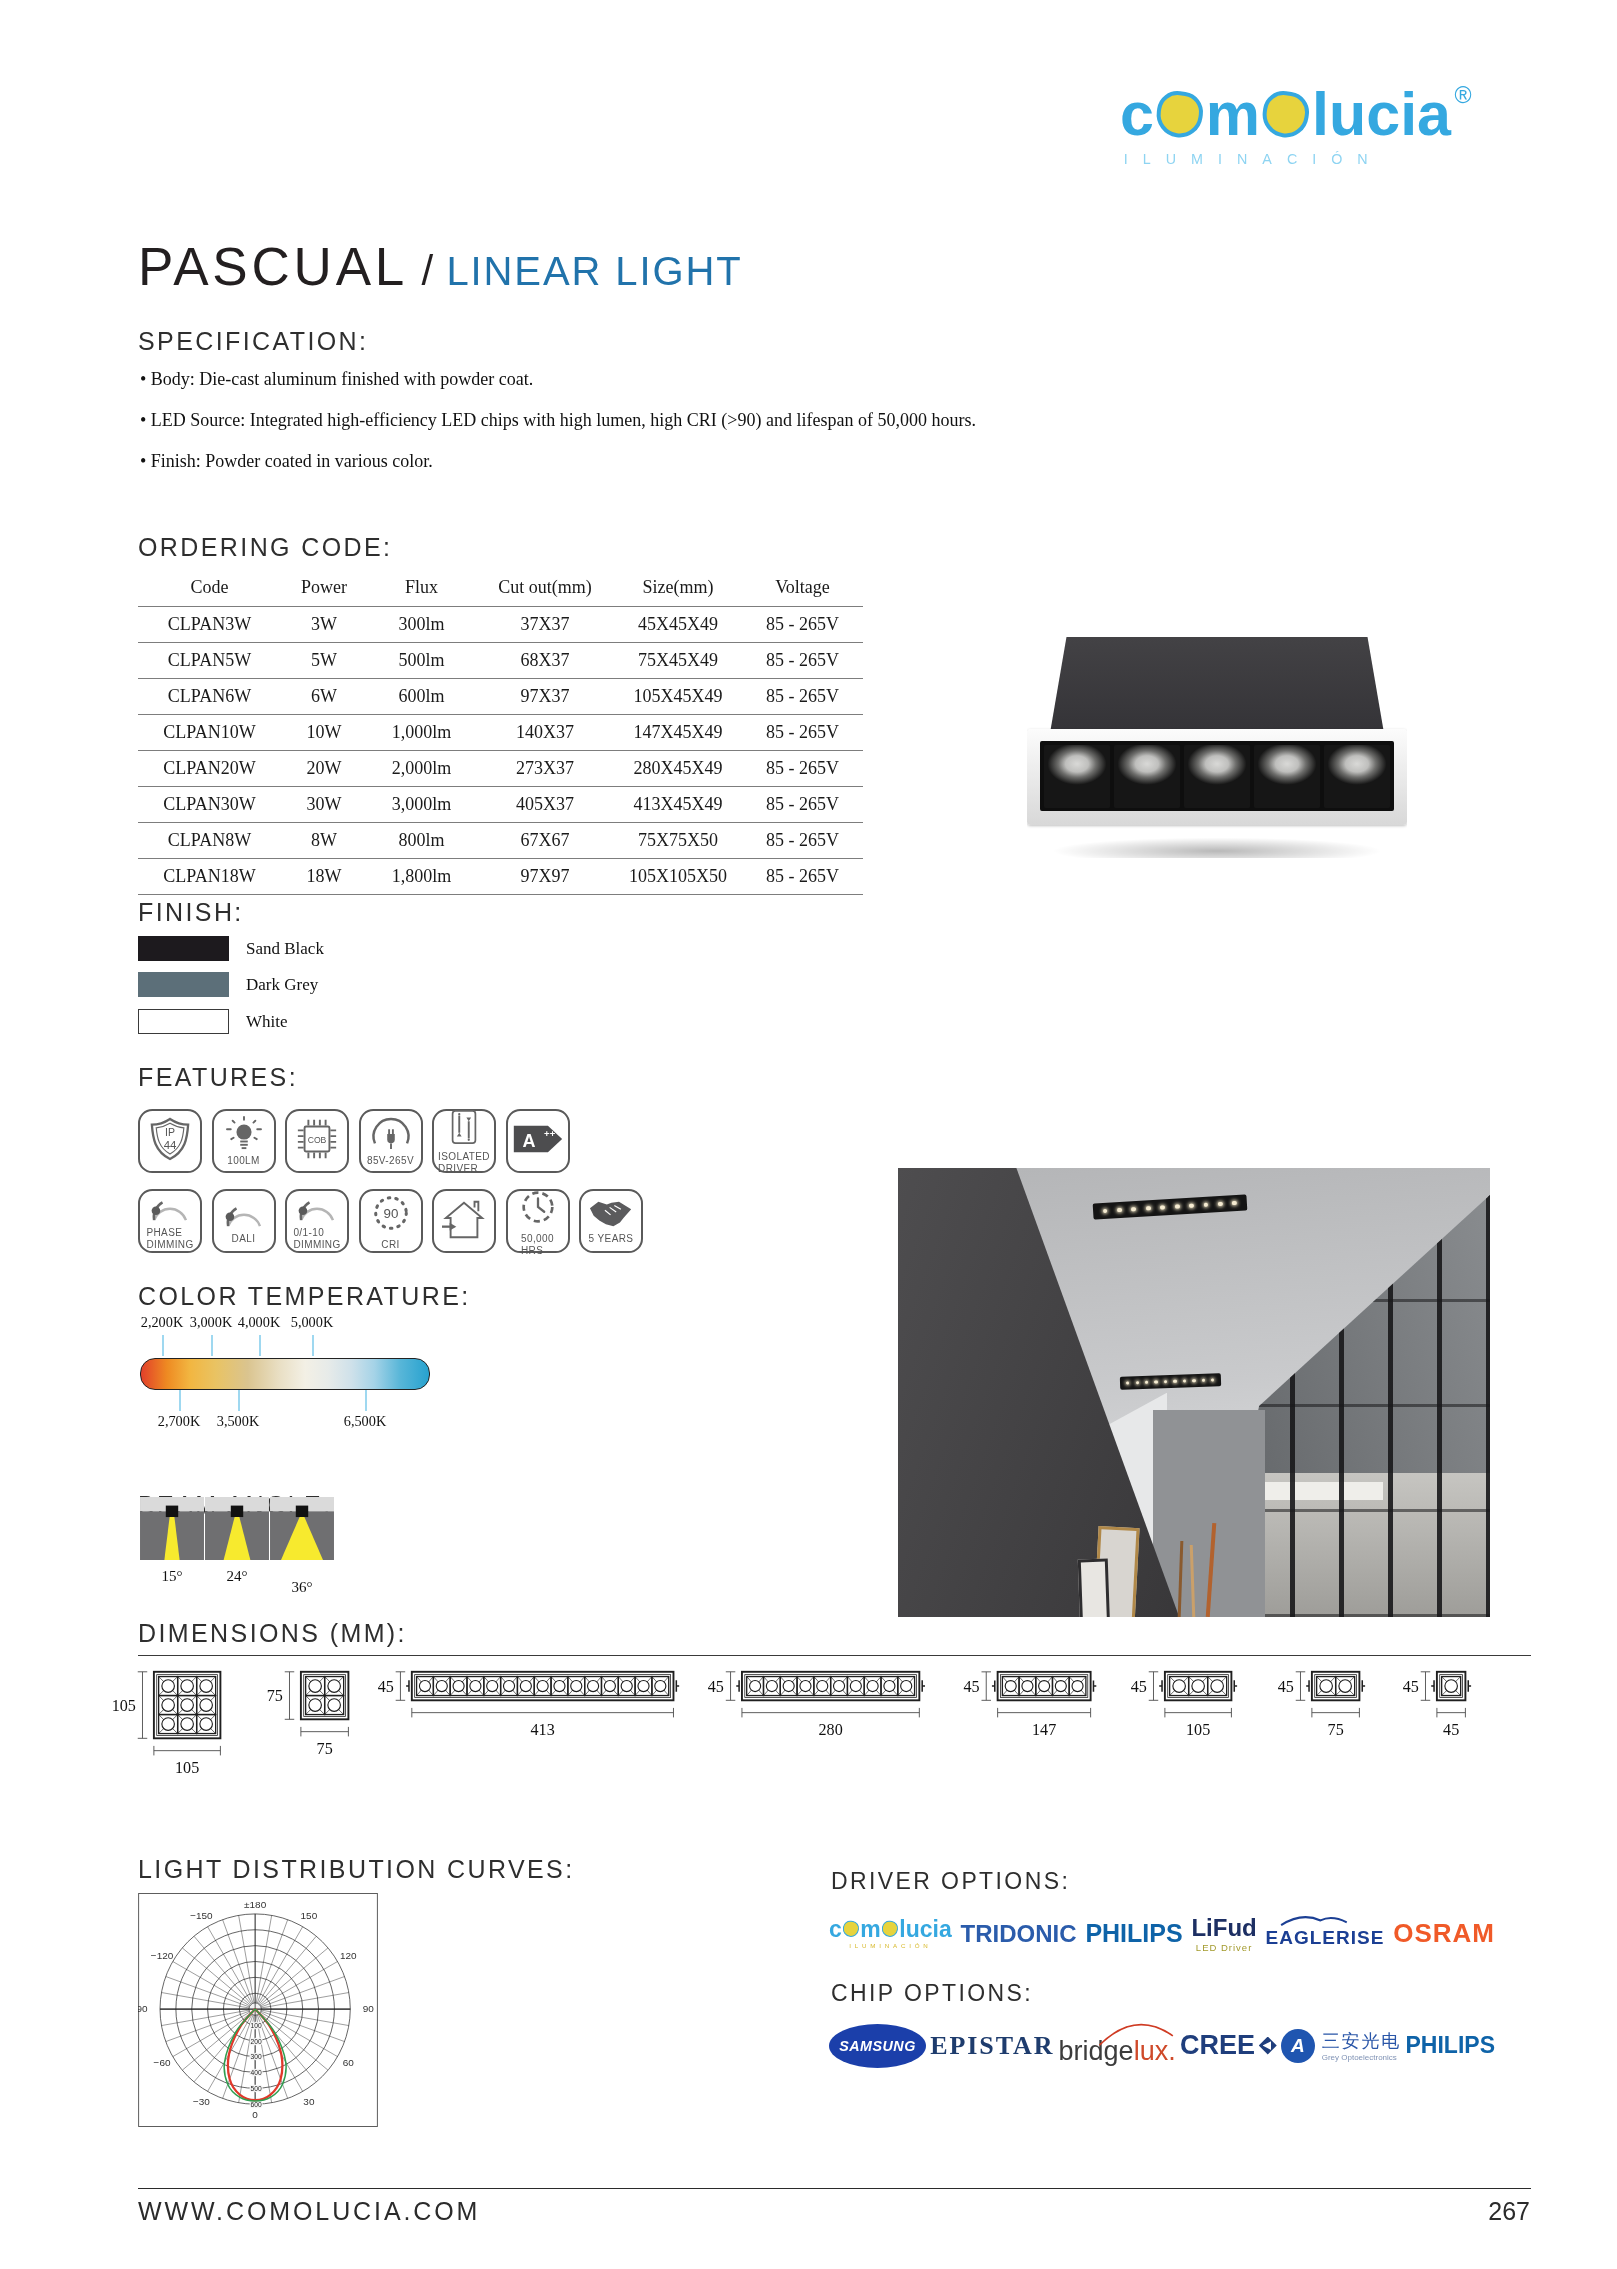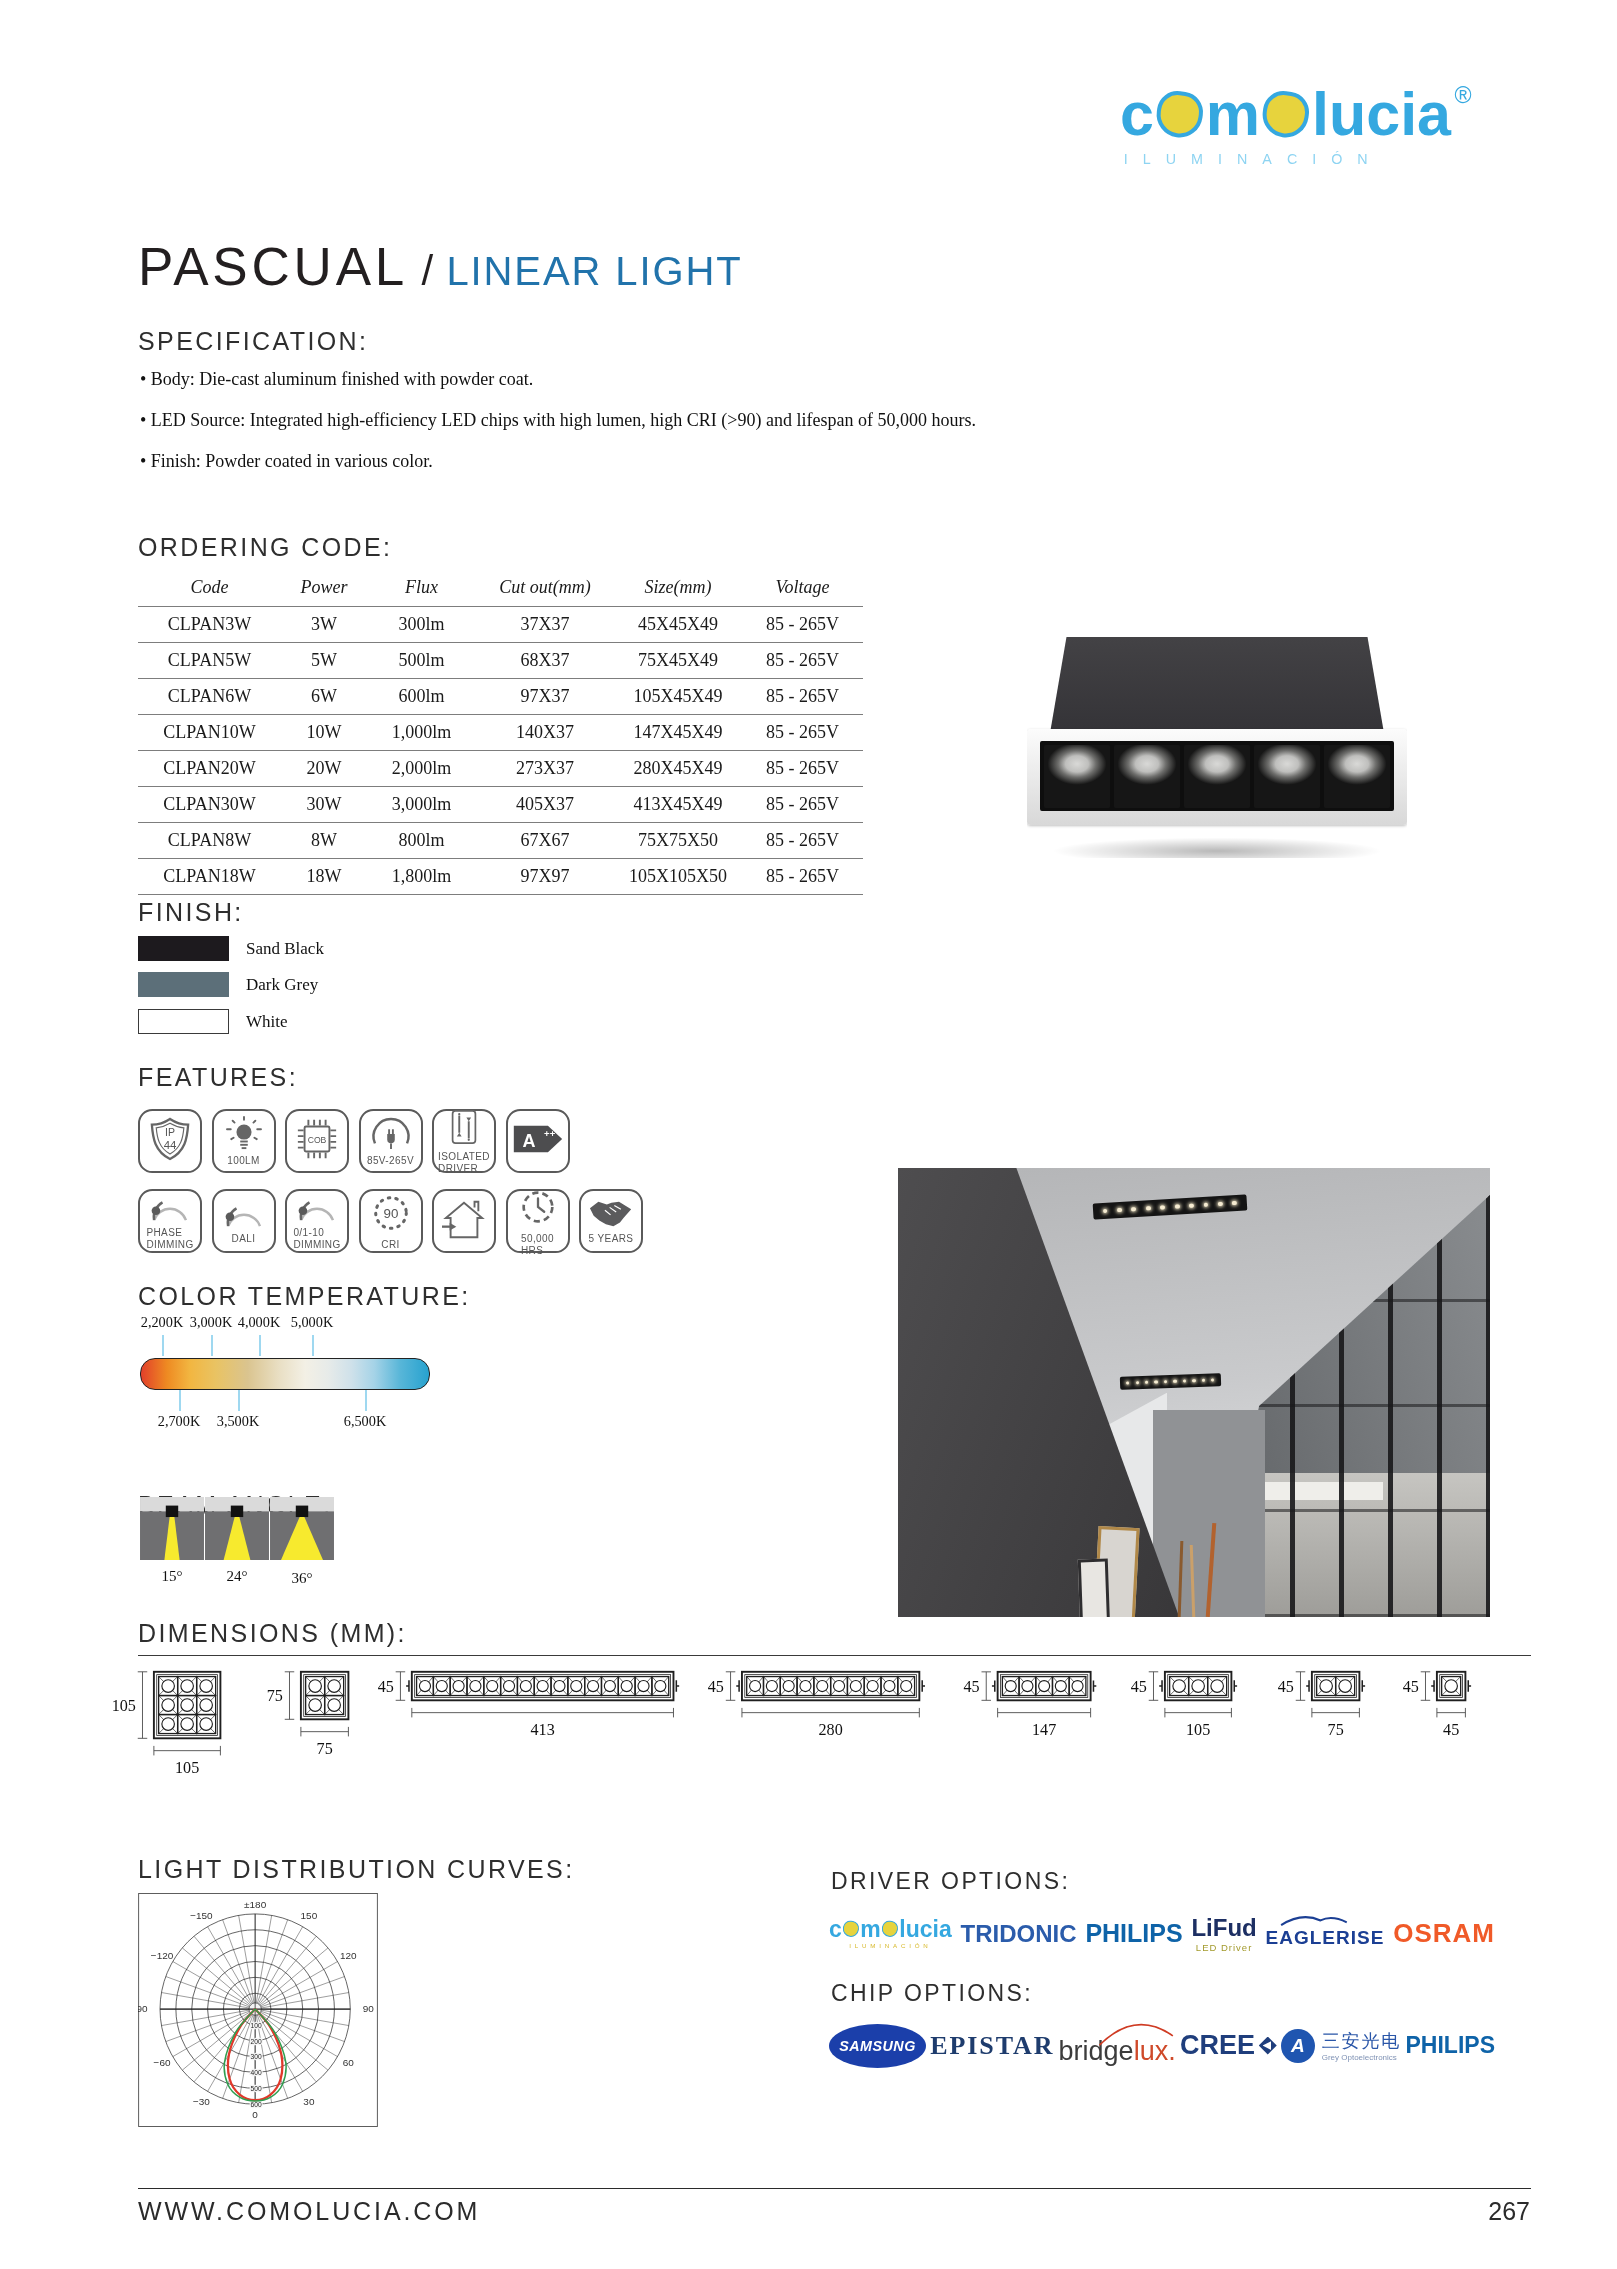--- a/index.html
+++ b/index.html
@@ -26,21 +26,21 @@
   .title-sep{font-size:42px;color:#231f20;margin:0 13.3px;font-weight:400;}
   .title-cat{font-size:40px;letter-spacing:1.9px;color:#2173ab;font-weight:500;}
   
   .bullets{position:absolute;left:140px;top:369px;width:1046px;}
   .bullet{font-size:18px;margin-bottom:20px;color:#111;}
   .bullet:before{content:"• ";}
   
   .otable{position:absolute;left:138px;top:569px;width:725px;font-size:18px;}
   .otr{display:grid;grid-template-columns:143px 86px 109px 138px 128px 121px;
        align-items:center;height:35px;border-bottom:1px solid #7d7d7d;text-align:center;}
-  .otr.head{border-bottom:1px solid #7d7d7d;height:37px;font-style:italic;}
+  .otr.head{border-bottom:1px solid #7d7d7d;height:37px;}
   
   .swatch-row{position:absolute;left:138px;display:flex;align-items:center;}
   .swatch{width:89px;height:23px;margin-right:17px;}
   .swatch-label{font-size:17px;color:#111;}
   
   .feat-row{position:absolute;left:138px;display:flex;gap:9.5px;}
   .feat{width:64px;height:64px;border:2.2px solid #5a5a5a;border-radius:14.3px;
         display:flex;flex-direction:column;align-items:center;justify-content:center;
         box-sizing:border-box;background:#fff;}
   .feat .cap{font-family:"Liberation Sans",sans-serif;font-size:10px;letter-spacing:0.4px;
@@ -389,21 +389,21 @@
     </svg></div>
         <div style="font-size: 15px; margin-top: 3.8px; color: rgb(17, 17, 17);">24°</div>
       </div>
       <div style="display: flex; flex-direction: column; align-items: center;">
         <div><svg width="64" height="63" viewBox="0 0 67 66">
       <rect x="0" y="0" width="67" height="15" fill="#dadada"></rect>
       <rect x="0" y="15" width="67" height="51" fill="#6f6f71"></rect>
       <rect x="27" y="9" width="13" height="12" fill="#111"></rect>
       <polygon points="31,21 36,21 55.5,66 11.5,66" fill="#f7ea2e"></polygon>
     </svg></div>
-        <div style="font-size: 15px; margin-top: 6px; color: rgb(17, 17, 17);">36°</div>
+        <div style="font-size: 15px; margin-top: 15px; color: rgb(17, 17, 17);">36°</div>
       </div>
     </div>
 
   <div class="photo" style="left:898px;top:1168px;width:592px;height:449px;background:#c7c8ca;">
     <div class="abs" style="inset:0;background:linear-gradient(175deg,#b4b5b7 0%,#c9cacc 48%,#d4d5d7 65%);"></div>
     <div class="abs" style="inset:0;clip-path:polygon(100% 6%,100% 100%,53% 100%,61% 53%);background:linear-gradient(250deg,#8a8d90 0%,#606366 55%,#4a4d50 100%);">
       <div class="abs" style="left:16%;top:10%;width:15%;height:90%;background:linear-gradient(#9a6535,#6f451f);"></div>
       <div class="abs" style="right:0;bottom:0;width:52%;height:32%;background:linear-gradient(#c6c5c1,#9e9d99);"></div>
       <div class="abs" style="right:18%;bottom:26%;width:30%;height:4%;background:#efeeea;"></div>
       <div class="abs" style="inset:0;background:repeating-linear-gradient(90deg,rgba(24,24,26,.9) 0 4.8px,rgba(0,0,0,0) 4.8px 49px);"></div>

